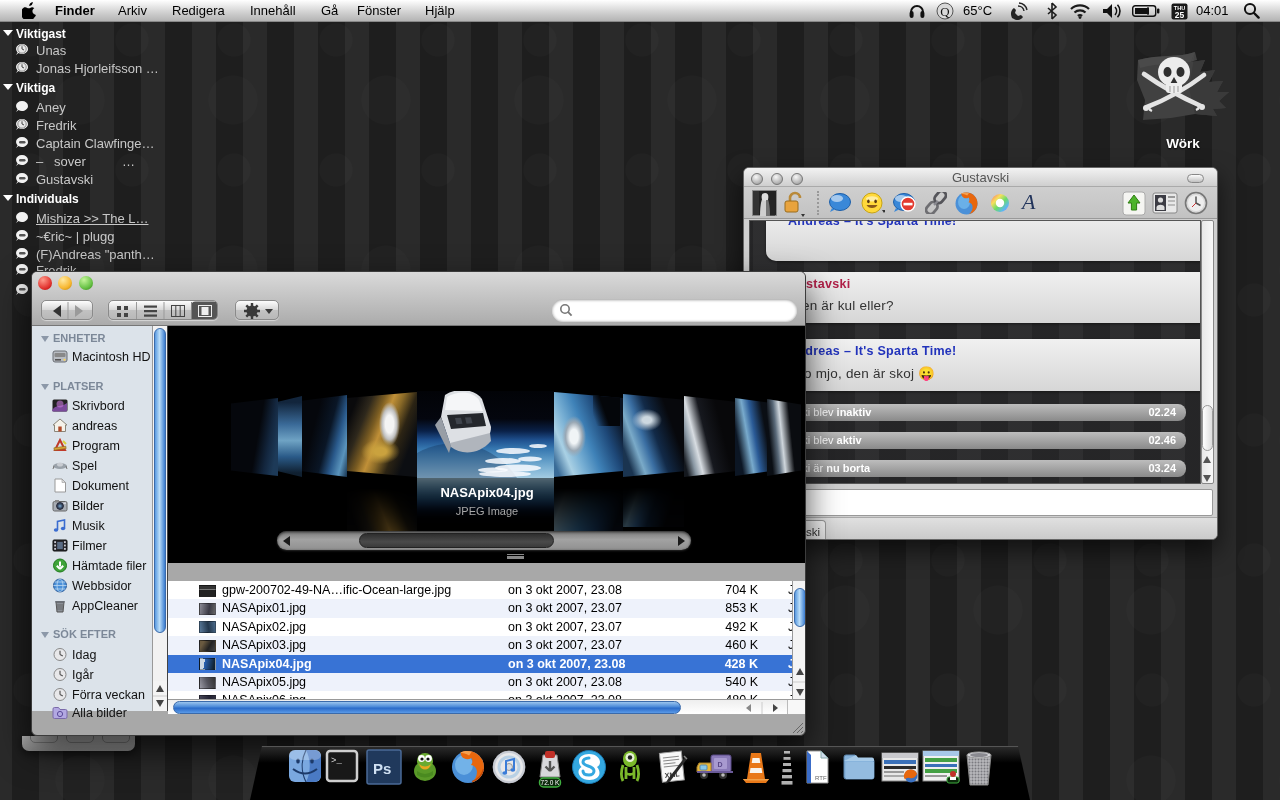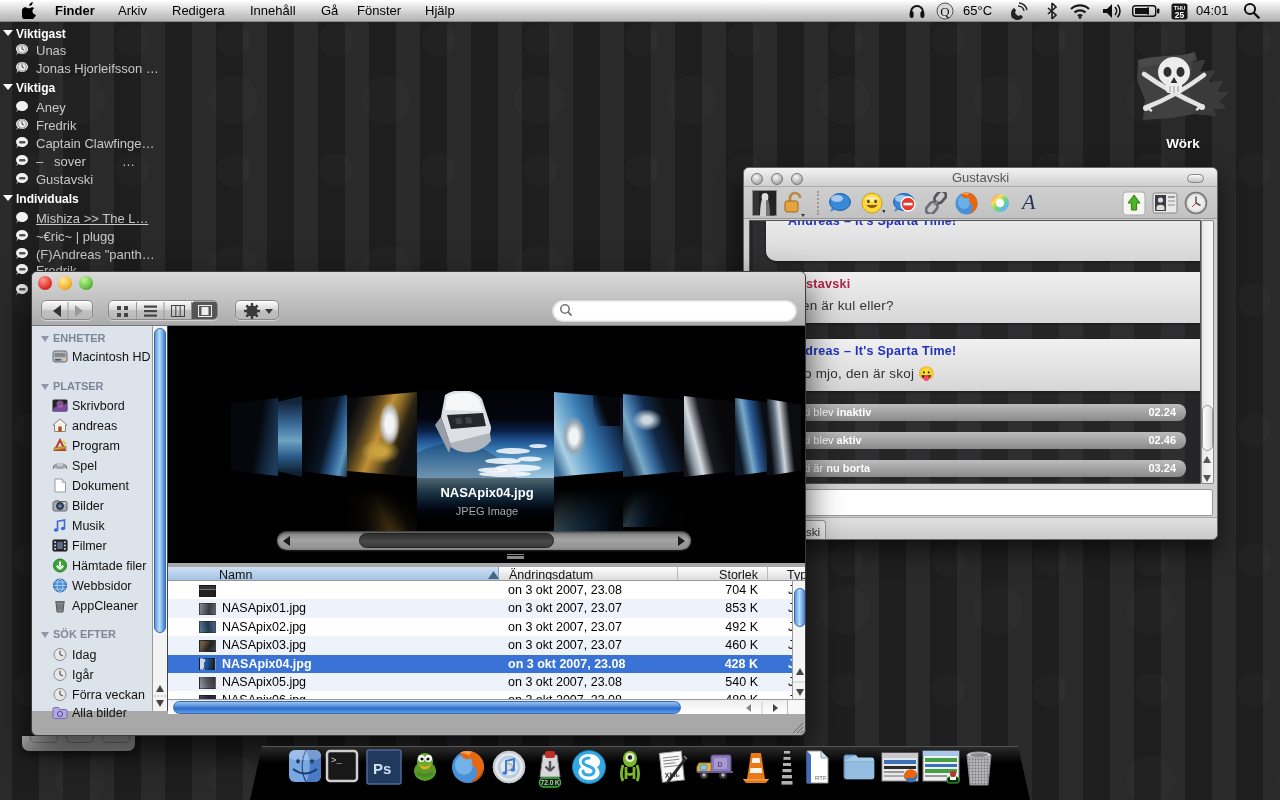--- a/index.html
+++ b/index.html
@@ -600,20 +600,21 @@
           <path d="M3 1 L10 6 L3 11 z" fill="#1a1a1a"></path>
         </svg>
     </div>
     <div style="position:absolute; left:339px; top:228px; width:17px; height:5px; border-top:1.6px solid #888; border-bottom:1.6px solid #888;">
         <div style="height:1.6px; background:#888; margin-top:1.2px;"></div>
       </div>
   </div>
   <div class="list">
     <div class="lrow" style="top:0px; background:#fff;">
         <span class="fico" style="background:linear-gradient(#333 30%,#777 30%,#777 45%,#222 45%);"></span>
+        <span class="fname">gpw-200702-49-NA…ific-Ocean-large.jpg</span>
         <span class="fdate">on 3 okt 2007, 23.08</span>
         <span class="fsize">704 K</span>
         <span class="ftyp">J</span>
       </div>
     <div class="lrow" style="top:18.4px; background:#eef2fb;">
         <span class="fico" style="background:linear-gradient(100deg,#8a8a95,#3a3a45 60%,#666);"></span>
         <span class="fname">NASApix01.jpg</span>
         <span class="fdate">on 3 okt 2007, 23.07</span>
         <span class="fsize">853 K</span>
         <span class="ftyp">J</span>
@@ -647,32 +648,20 @@
         <span class="ftyp">J</span>
       </div>
     <div class="lrow" style="top:110.4px; background:#fff;">
         <span class="fico" style="background:linear-gradient(100deg,#445,#223 60%,#334);"></span>
         <span class="fname">NASApix06.jpg</span>
         <span class="fdate">on 3 okt 2007, 23.08</span>
         <span class="fsize">480 K</span>
         <span class="ftyp">J</span>
       </div>
   </div>
-  <div class="lhead">
-    <div style="position:absolute; left:0; top:0; width:330.5px; height:100%; background:linear-gradient(#cfe0f2,#a3c2e4); border-right:1px solid #88a8cc;"></div>
-    <span style="position:absolute; left:51px; top:1px; font-weight:normal;">Namn</span>
-    <svg style="position:absolute; left:320px; top:4px;" width="11" height="8" viewBox="0 0 11 8">
-        <path d="M5.5 0 L11 8 L0 8 z" fill="#446688"></path>
-      </svg>
-    <span style="position:absolute; left:341px; top:1px;">Ändringsdatum</span>
-    <span style="position:absolute; left:520px; top:1px; width:70px; text-align:right;">Storlek</span>
-    <span style="position:absolute; left:619px; top:1px;">Typ</span>
-    <div style="position:absolute; left:509px; top:0; height:100%; border-left:1px solid #bbb;"></div>
-    <div style="position:absolute; left:599px; top:0; height:100%; border-left:1px solid #bbb;"></div>
-  </div>
 
   <div style="position:absolute; left:759.5px; top:309px; width:15px; height:118px; background:#f4f4f4; border-left:1px solid #999;">
     <div style="position:absolute; left:1px; top:7px; width:12px; height:39px; border-radius:6px; background:linear-gradient(90deg,#5a9ae0,#b8dcf8 45%,#3a7cd0); border:1px solid #3a6aaa;"></div>
     <svg style="position:absolute; left:0px; top:84px;" width="14" height="34" viewBox="0 0 14 34">
         <path d="M7 3 L11 10 L3 10 z" fill="#444"></path>
         <path d="M7 31 L11 24 L3 24 z" fill="#444"></path>
         <line x1="0" y1="17" x2="14" y2="17" stroke="#ccc"></line>
       </svg>
   </div>
 

